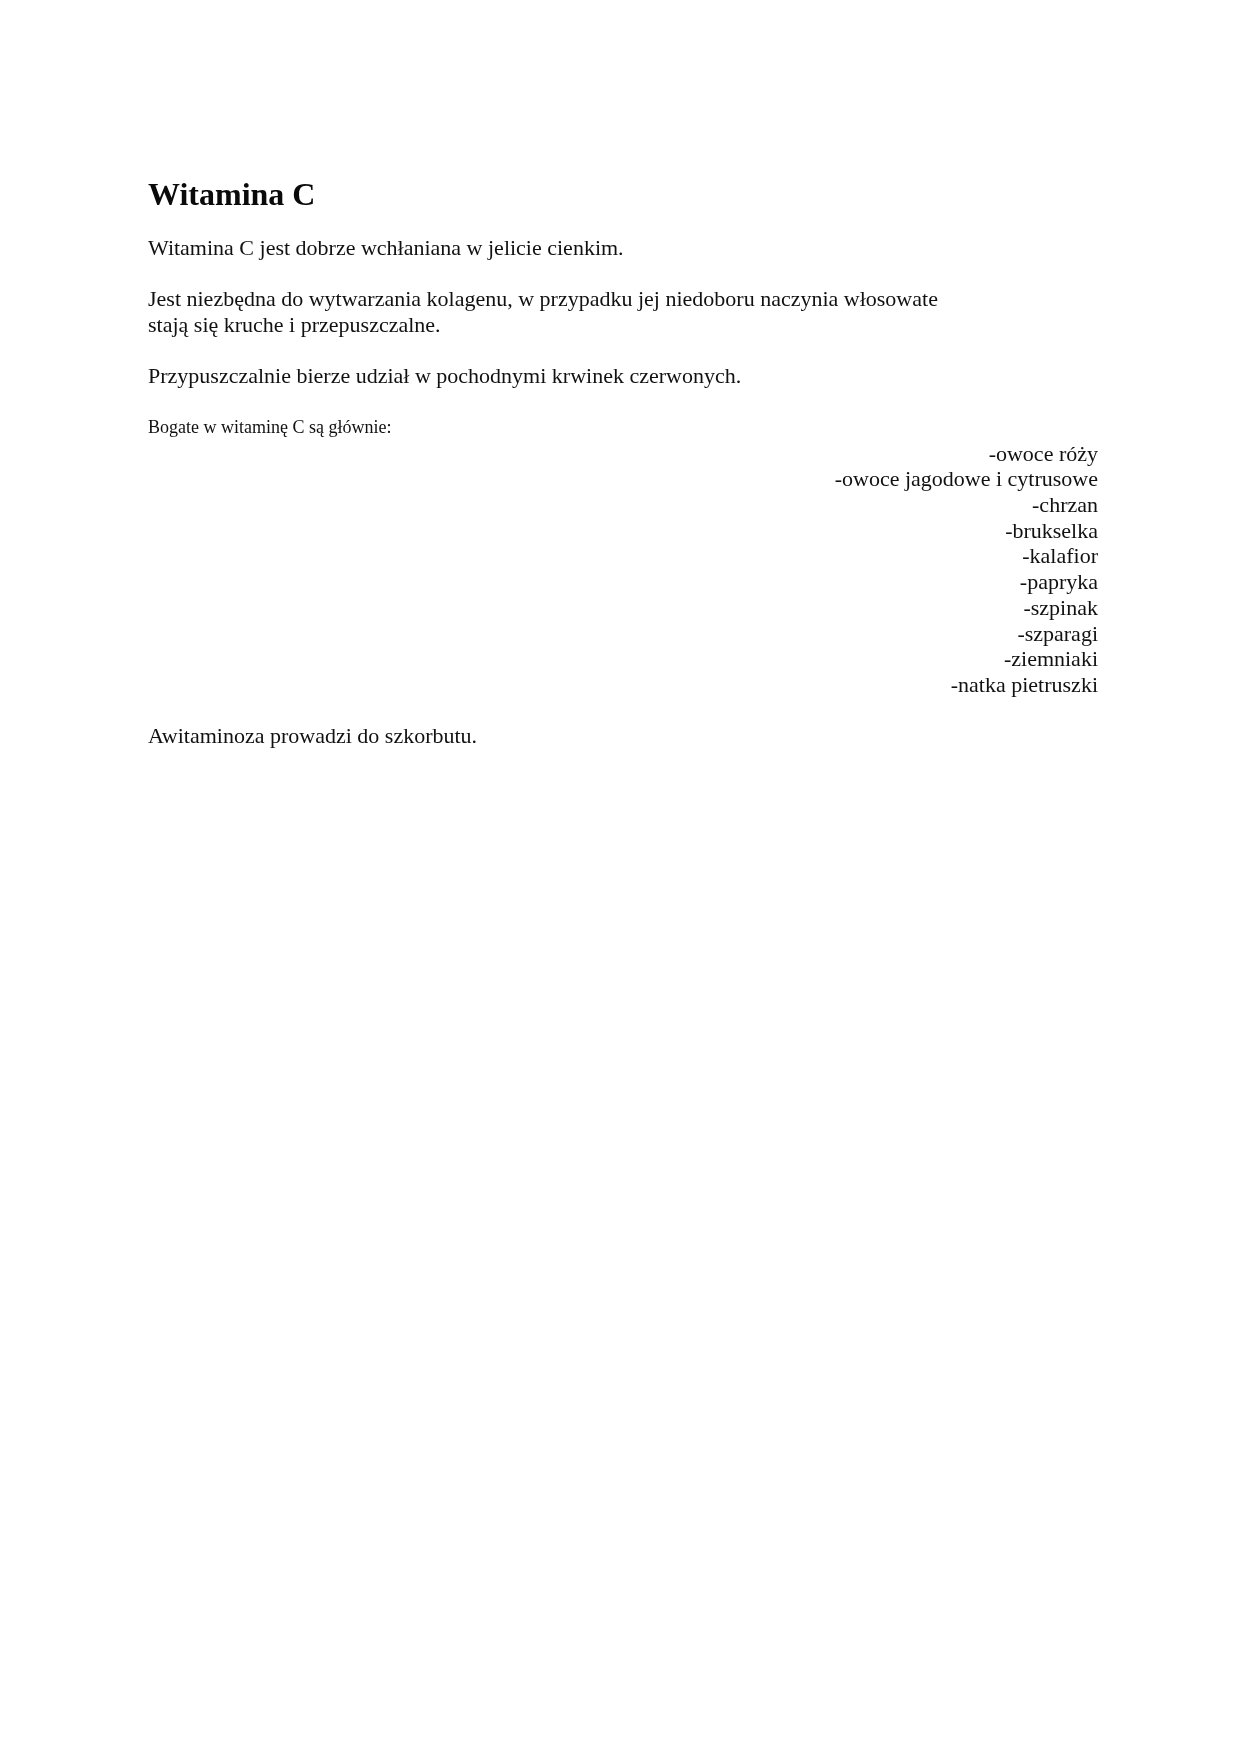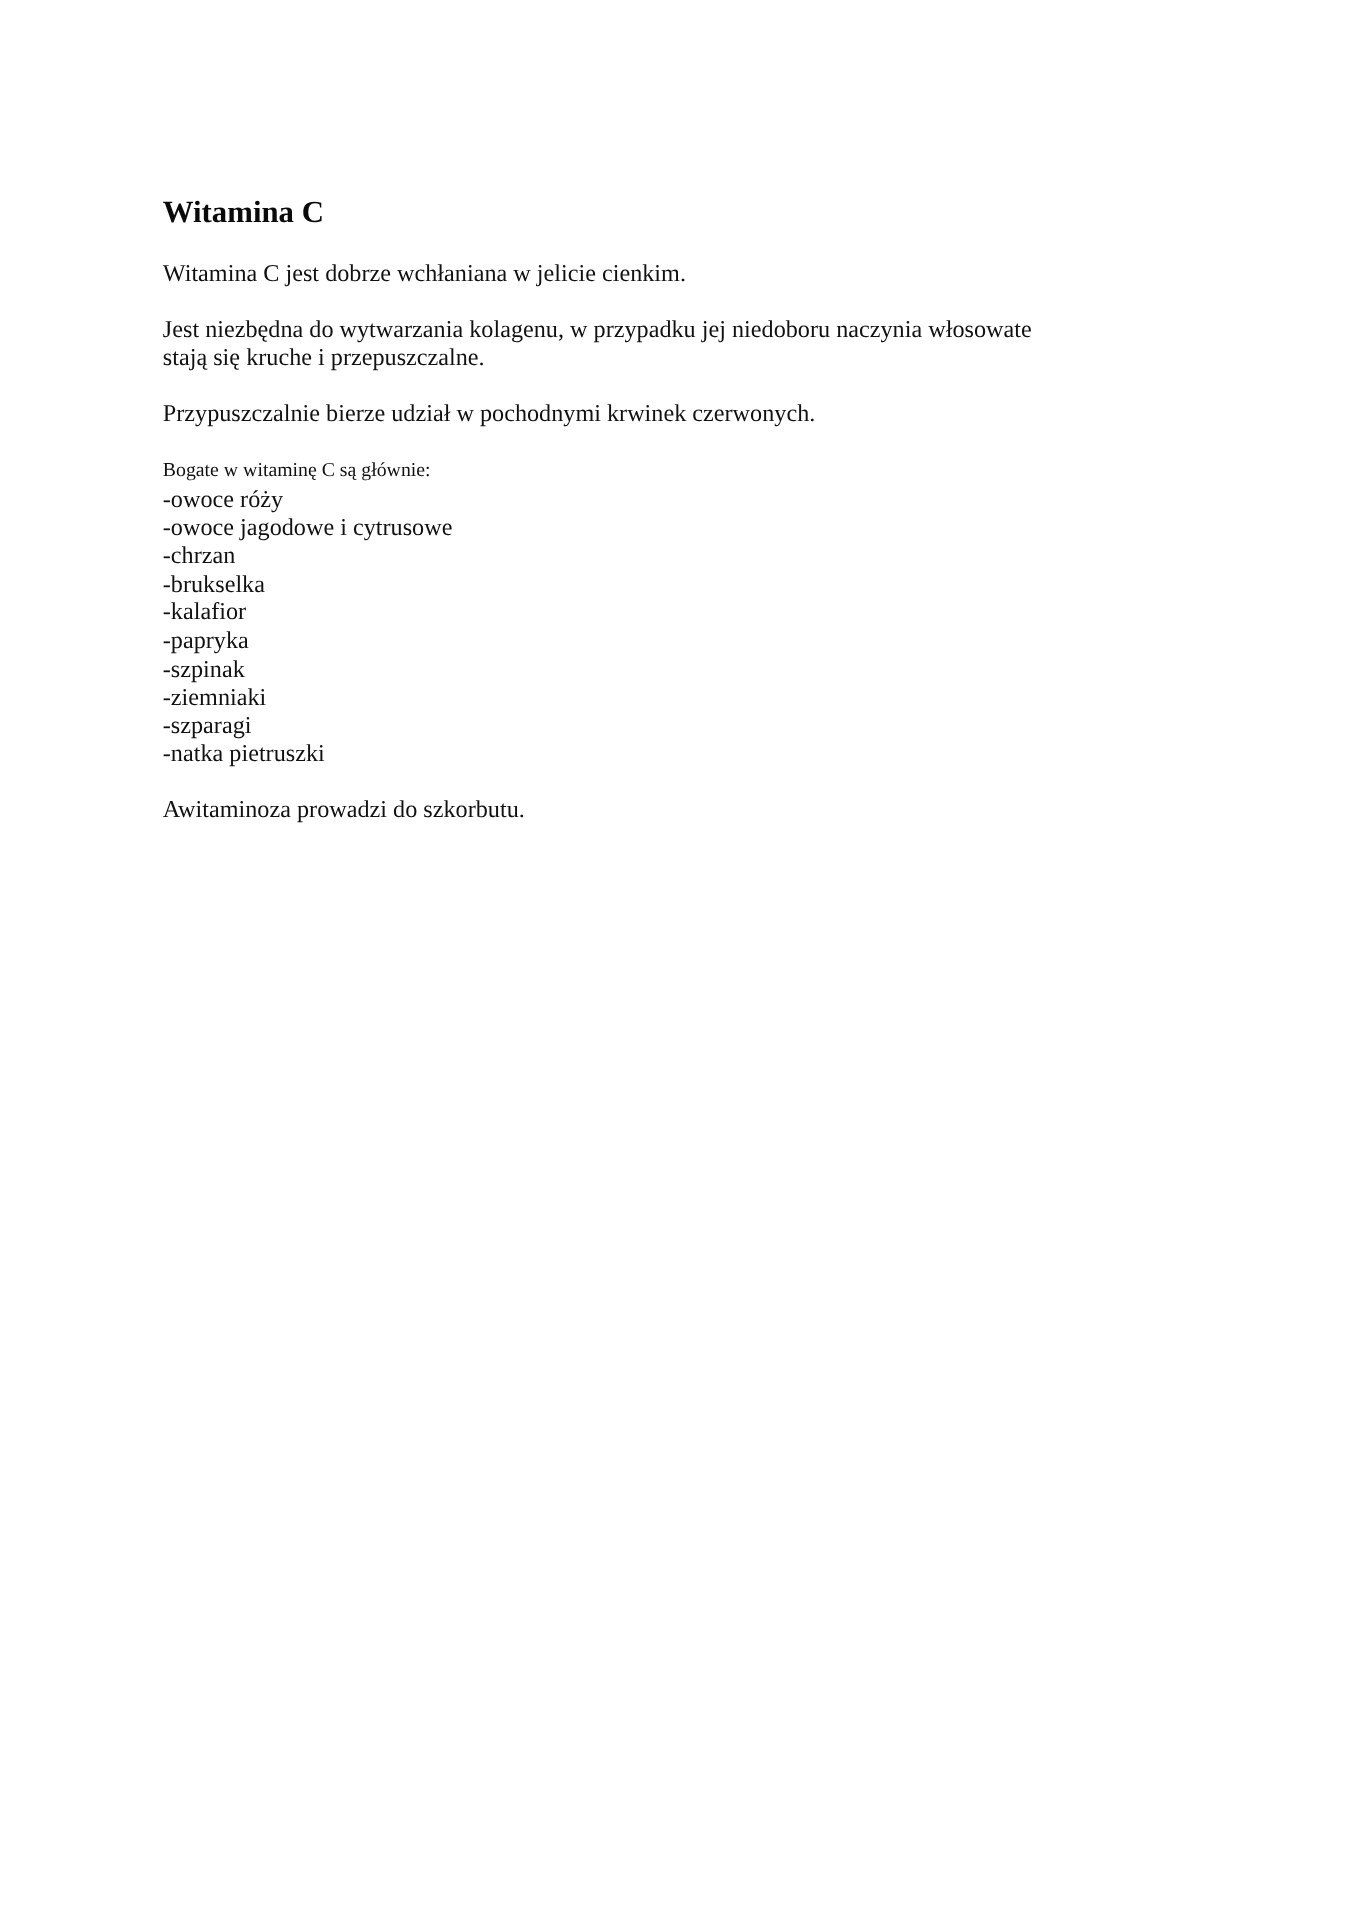--- a/index.html
+++ b/index.html
@@ -24,21 +24,21 @@
   }
   .content {
     position: absolute;
     left: 148px;
     top: 174px;
     width: 950px;
   }
   .title {
     font-family: "Liberation Serif", "DejaVu Serif", serif;
     font-weight: bold;
-    font-size: 28px;
+    font-size: 32px;
     line-height: 40px;
     margin: 0 0 21px 0;
     color: #0a0a0a;
   }
   .para {
     font-size: 22px;
     line-height: 25.7px;
     margin: 0 0 25.7px 0;
     white-space: pre-line;
   }
@@ -50,20 +50,21 @@
   .list {
     list-style: none;
     margin: 0 0 25.7px 0;
     padding: 0;
     font-size: 22px;
     line-height: 25.7px;
   }
   .list li {
     margin: 0;
     padding: 0;
+    text-align: right;
   }
 </style>
 </head>
 <body>
 
 <div class="page">
   <div class="content">
     <h1 class="title">Witamina C</h1>
 
     <p class="para">Witamina C jest dobrze wchłaniana w jelicie cienkim.</p>
@@ -73,20 +74,20 @@
 
     <p class="list-intro">Bogate w witaminę C są głównie:</p>
     <ul class="list">
       <li>-owoce róży</li>
       <li>-owoce jagodowe i cytrusowe</li>
       <li>-chrzan</li>
       <li>-brukselka</li>
       <li>-kalafior</li>
       <li>-papryka</li>
       <li>-szpinak</li>
+      <li>-szparagi</li>
       <li>-ziemniaki</li>
-      <li>-szparagi</li>
       <li>-natka pietruszki</li>
     </ul>
 
     <p class="para">Awitaminoza prowadzi do szkorbutu.</p>
   </div>
 </div>
 
 </body></html>

